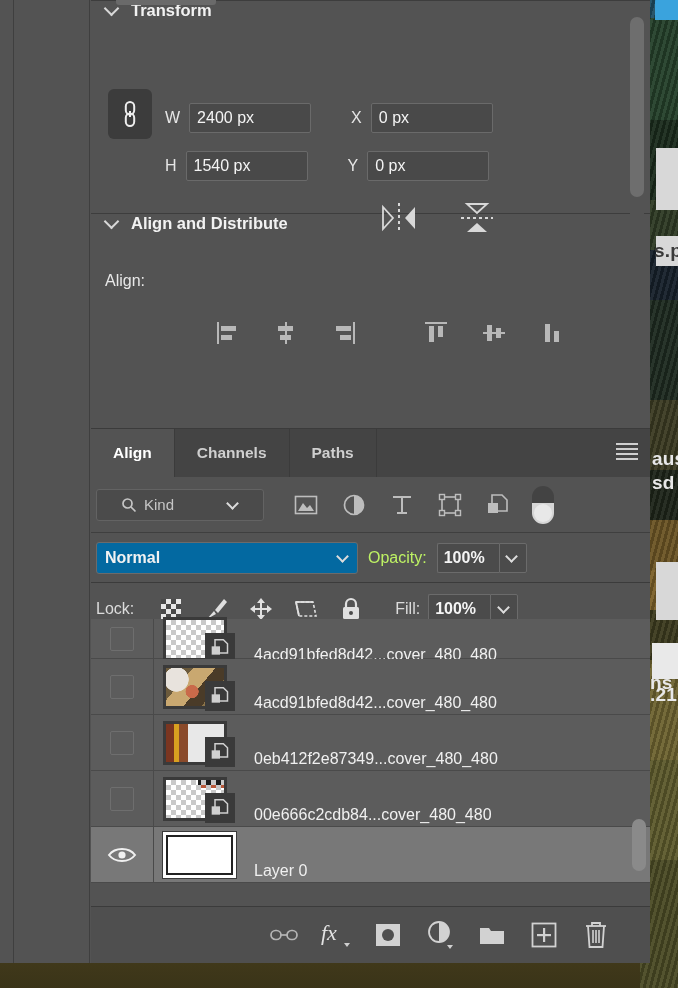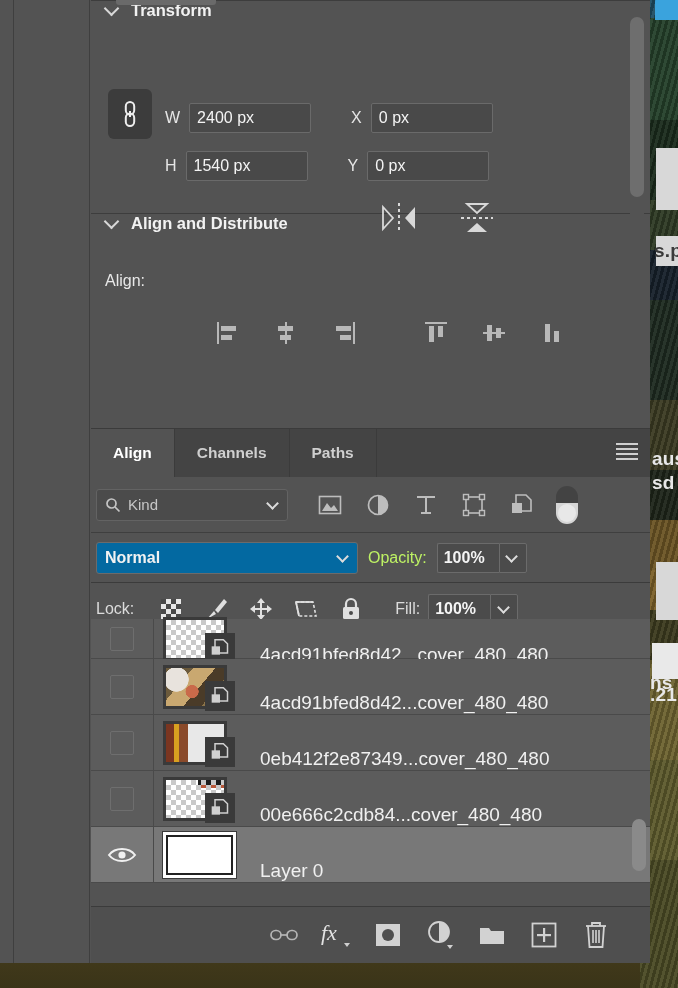--- a/index.html
+++ b/index.html
@@ -159,22 +159,22 @@
   .tab.active{ background:#535353; color:#ffffff; }
   .tab-filler{ flex:1; background:#444; height:48px; border-right:none;}
   .hamburger{ position:absolute; right:12px; top:14px; width:22px; height:18px;}
   .hamburger i{display:block;height:2px;background:#cfcfcf;margin-bottom:3px;}
 
   .filter-row{
     height:56px; display:flex; align-items:center; gap:0; padding:0 0 0 5px;
     background:#535353; border-bottom:1px solid #3f3f3f;
   }
   .kind-select{
-    width:192px;height:32px;background:#4b4b4b;border:1px solid #636363;border-radius:3px;
-    display:flex;align-items:center;gap:7px;padding:0 8px; color:#c6c6c6;font-size:15px;
+    width:168px;height:32px;background:#4b4b4b;border:1px solid #636363;border-radius:3px;
+    display:flex;align-items:center;gap:7px;padding:0 24px; color:#c6c6c6;font-size:15px;
   }
   .filter-icons{display:flex;align-items:center;gap:0;margin-left:18px;}
   .filter-icons .fi{width:48px;display:flex;justify-content:center;align-items:center;}
   .tog{
     width:22px;height:38px;border-radius:11px;margin-left:10px;
     background:linear-gradient(180deg,#434343 0 46%,#d6d6d6 46% 100%);
     position:relative;
   }
   .tog::after{content:"";position:absolute;left:2px;bottom:2px;width:18px;height:18px;border-radius:50%;background:#e8e8e8;}
 
@@ -223,21 +223,21 @@
     width:58px;height:38px;
     background-image:
       linear-gradient(45deg,#c9c9c9 25%,transparent 25%,transparent 75%,#c9c9c9 75%),
       linear-gradient(45deg,#c9c9c9 25%,transparent 25%,transparent 75%,#c9c9c9 75%);
     background-size:10px 10px; background-position:0 0,5px 5px; background-color:#fff;
   }
   .so-badge{
     position:absolute; right:-8px; bottom:-2px; width:30px;height:30px; background:#3a3a3a;
     display:flex;align-items:center;justify-content:center;
   }
-  .layer-name{ color:#f0f0f0; font-size:19px; padding-left:24px; white-space:nowrap;margin-top:32px;}
+  .layer-name{ color:#f0f0f0; font-size:16px; padding-left:18px; white-space:nowrap;margin-top:32px;}
   .white-thumb{
     width:76px;height:46px;background:#fff;border:3px solid #fff;outline:1px solid #3a3a3a;
     display:flex;
   }
   .white-thumb i{flex:1;background:#fff;border:2px solid #222;}
 
   .list-scroll-thumb{
     position:absolute; right:4px; top:200px; width:14px;height:52px;background:#8a8a8a;border-radius:7px;
   }
 

